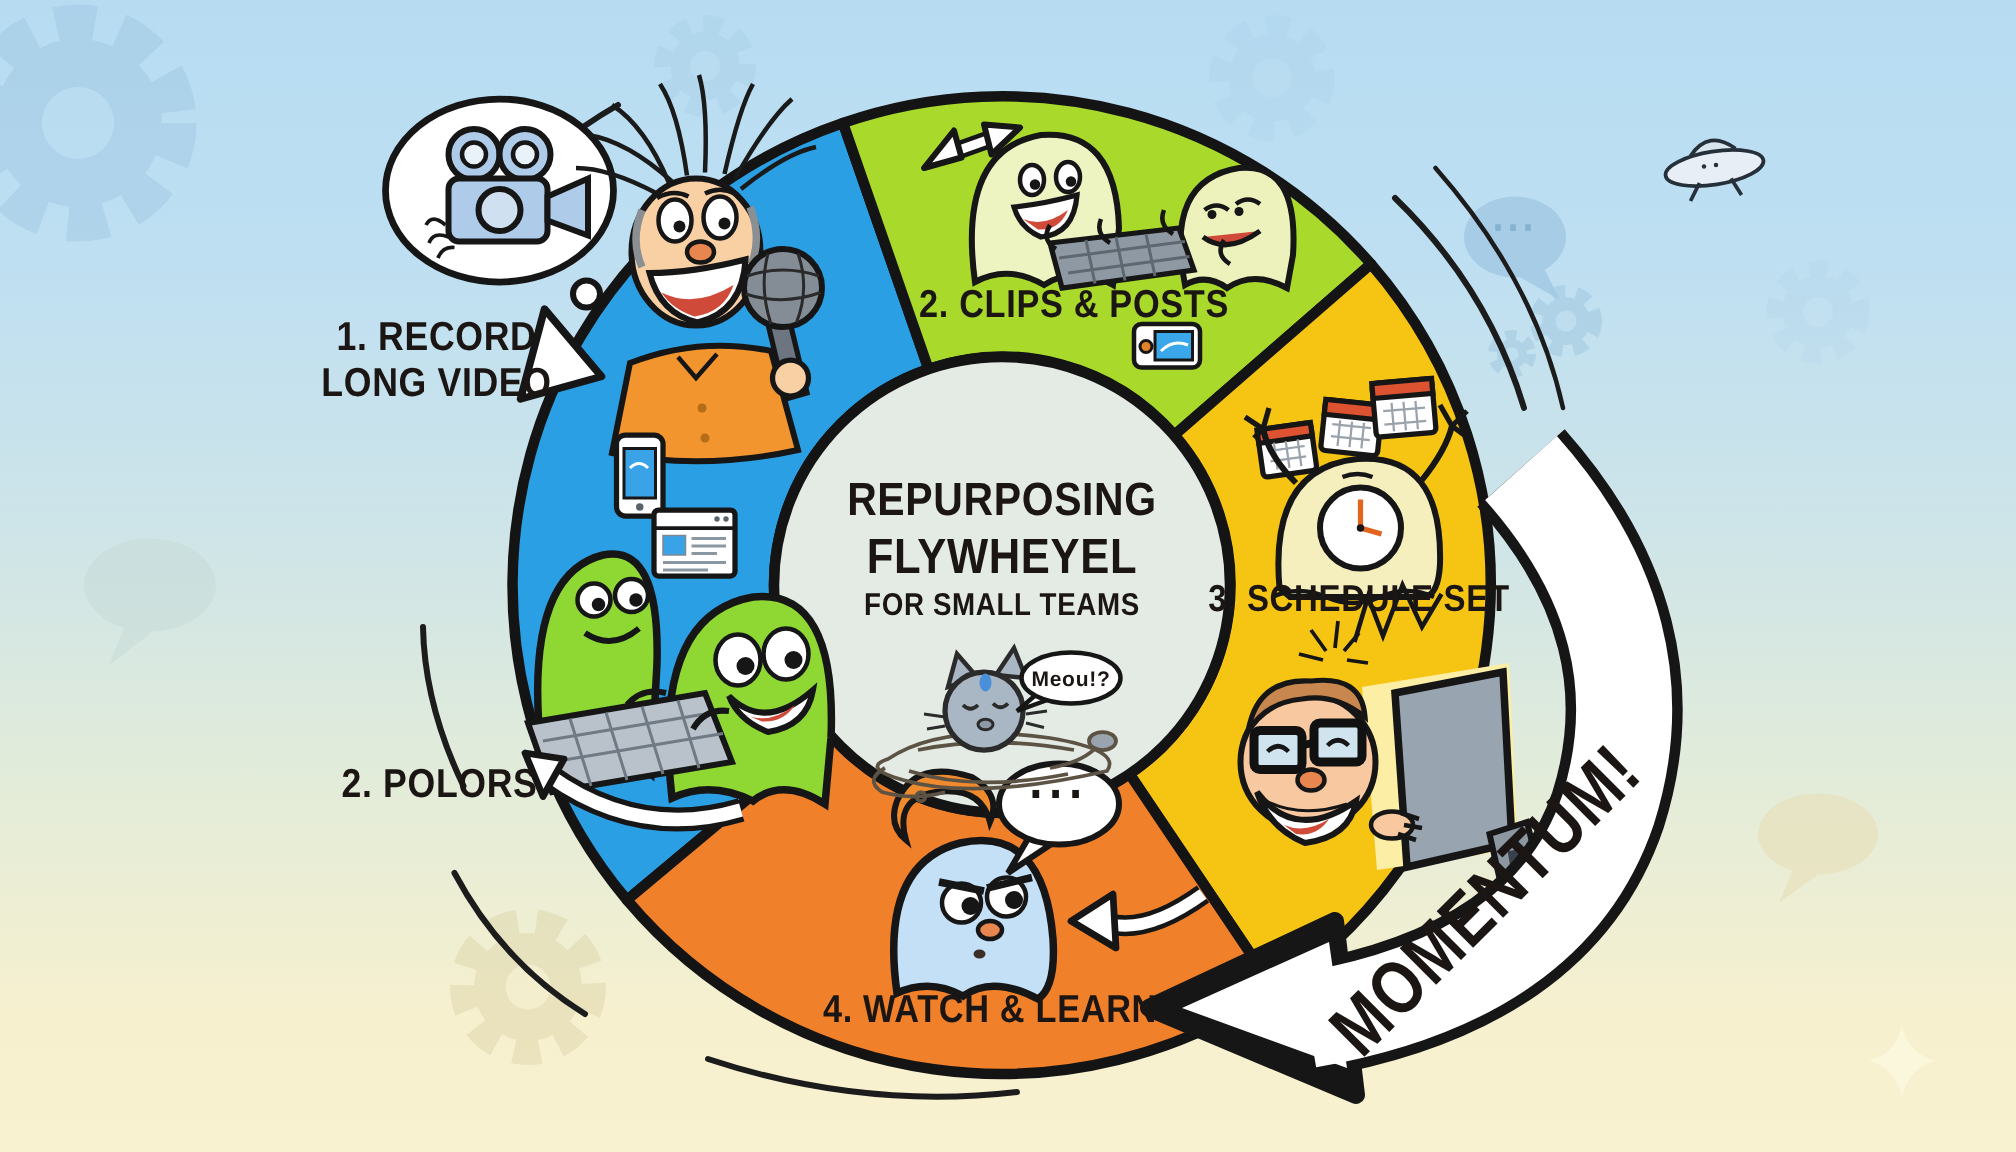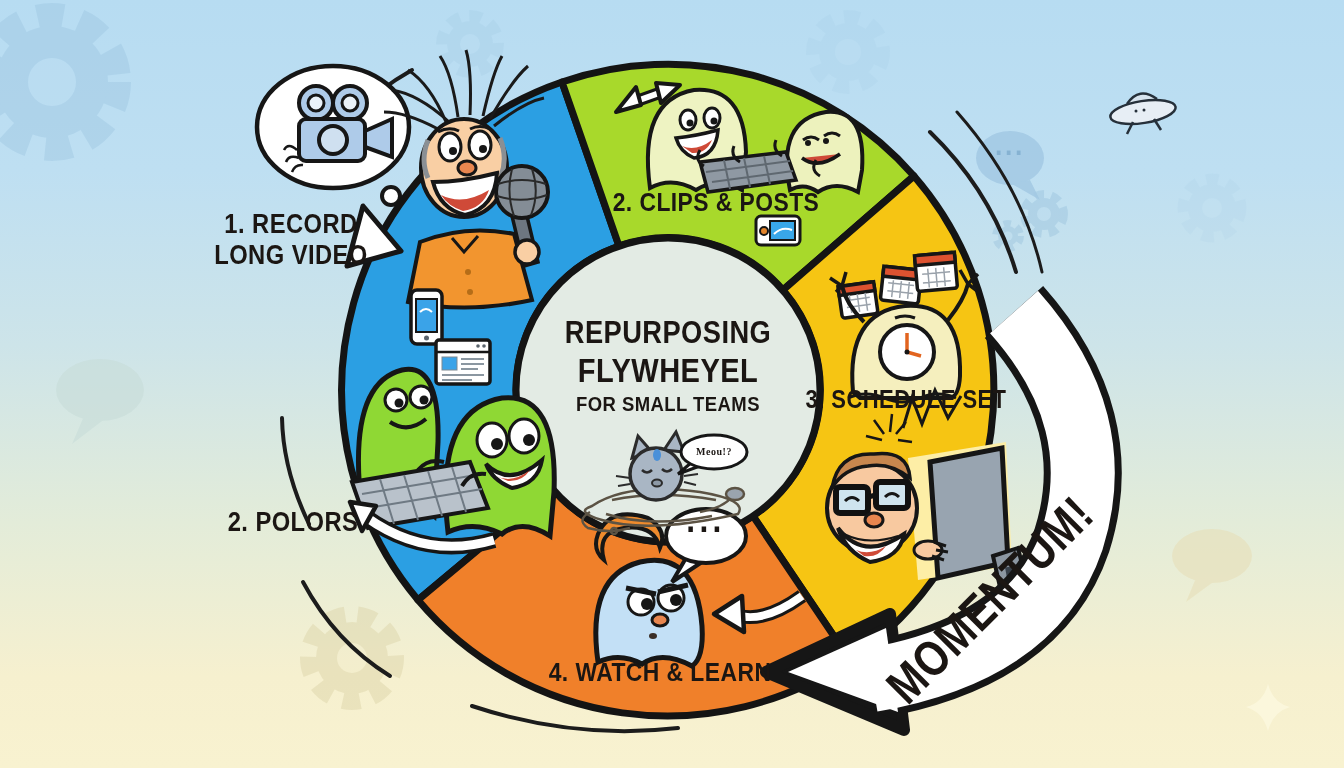--- a/index.html
+++ b/index.html
@@ -341,19 +341,19 @@
   <div class="lbl" style="left:660px;top:656px;font-size:26px;line-height:32px;">4. WATCH &amp; LEARN</div>
 
   <div class="lbl" style="left:668px;top:314px;">
     <div style="font-size:31px;line-height:37px;">REPURPOSING</div>
     <div style="font-size:33px;line-height:39px;">FLYWHEYEL</div>
     <div style="font-size:21px;line-height:28px;">FOR SMALL TEAMS</div>
   </div>
 
   <div class="lbl" style="left:990px;top:600px;font-size:50px;transform:translate(-50%,-50%) rotate(-45deg) scaleX(.82);letter-spacing:1px;">MOMENTUM!</div>
 
-  <div class="lbl" style="left:714px;top:445px;font-size:10px;line-height:14px;transform:translateX(-50%);font-family:Liberation Serif, serif;">Meou!?</div>
+  <div class="lbl" style="left:714px;top:445px;font-size:14px;line-height:14px;transform:translateX(-50%);">Meou!?</div>
 
   <div class="lbl" style="left:706px;top:500px;font-size:36px;line-height:40px;letter-spacing:5px;">...</div>
 
   <div class="lbl" style="left:1010px;top:128px;font-size:30px;line-height:34px;letter-spacing:3px;color:#86b2d2;">...</div>
 
 </div>
 
 </body></html>

